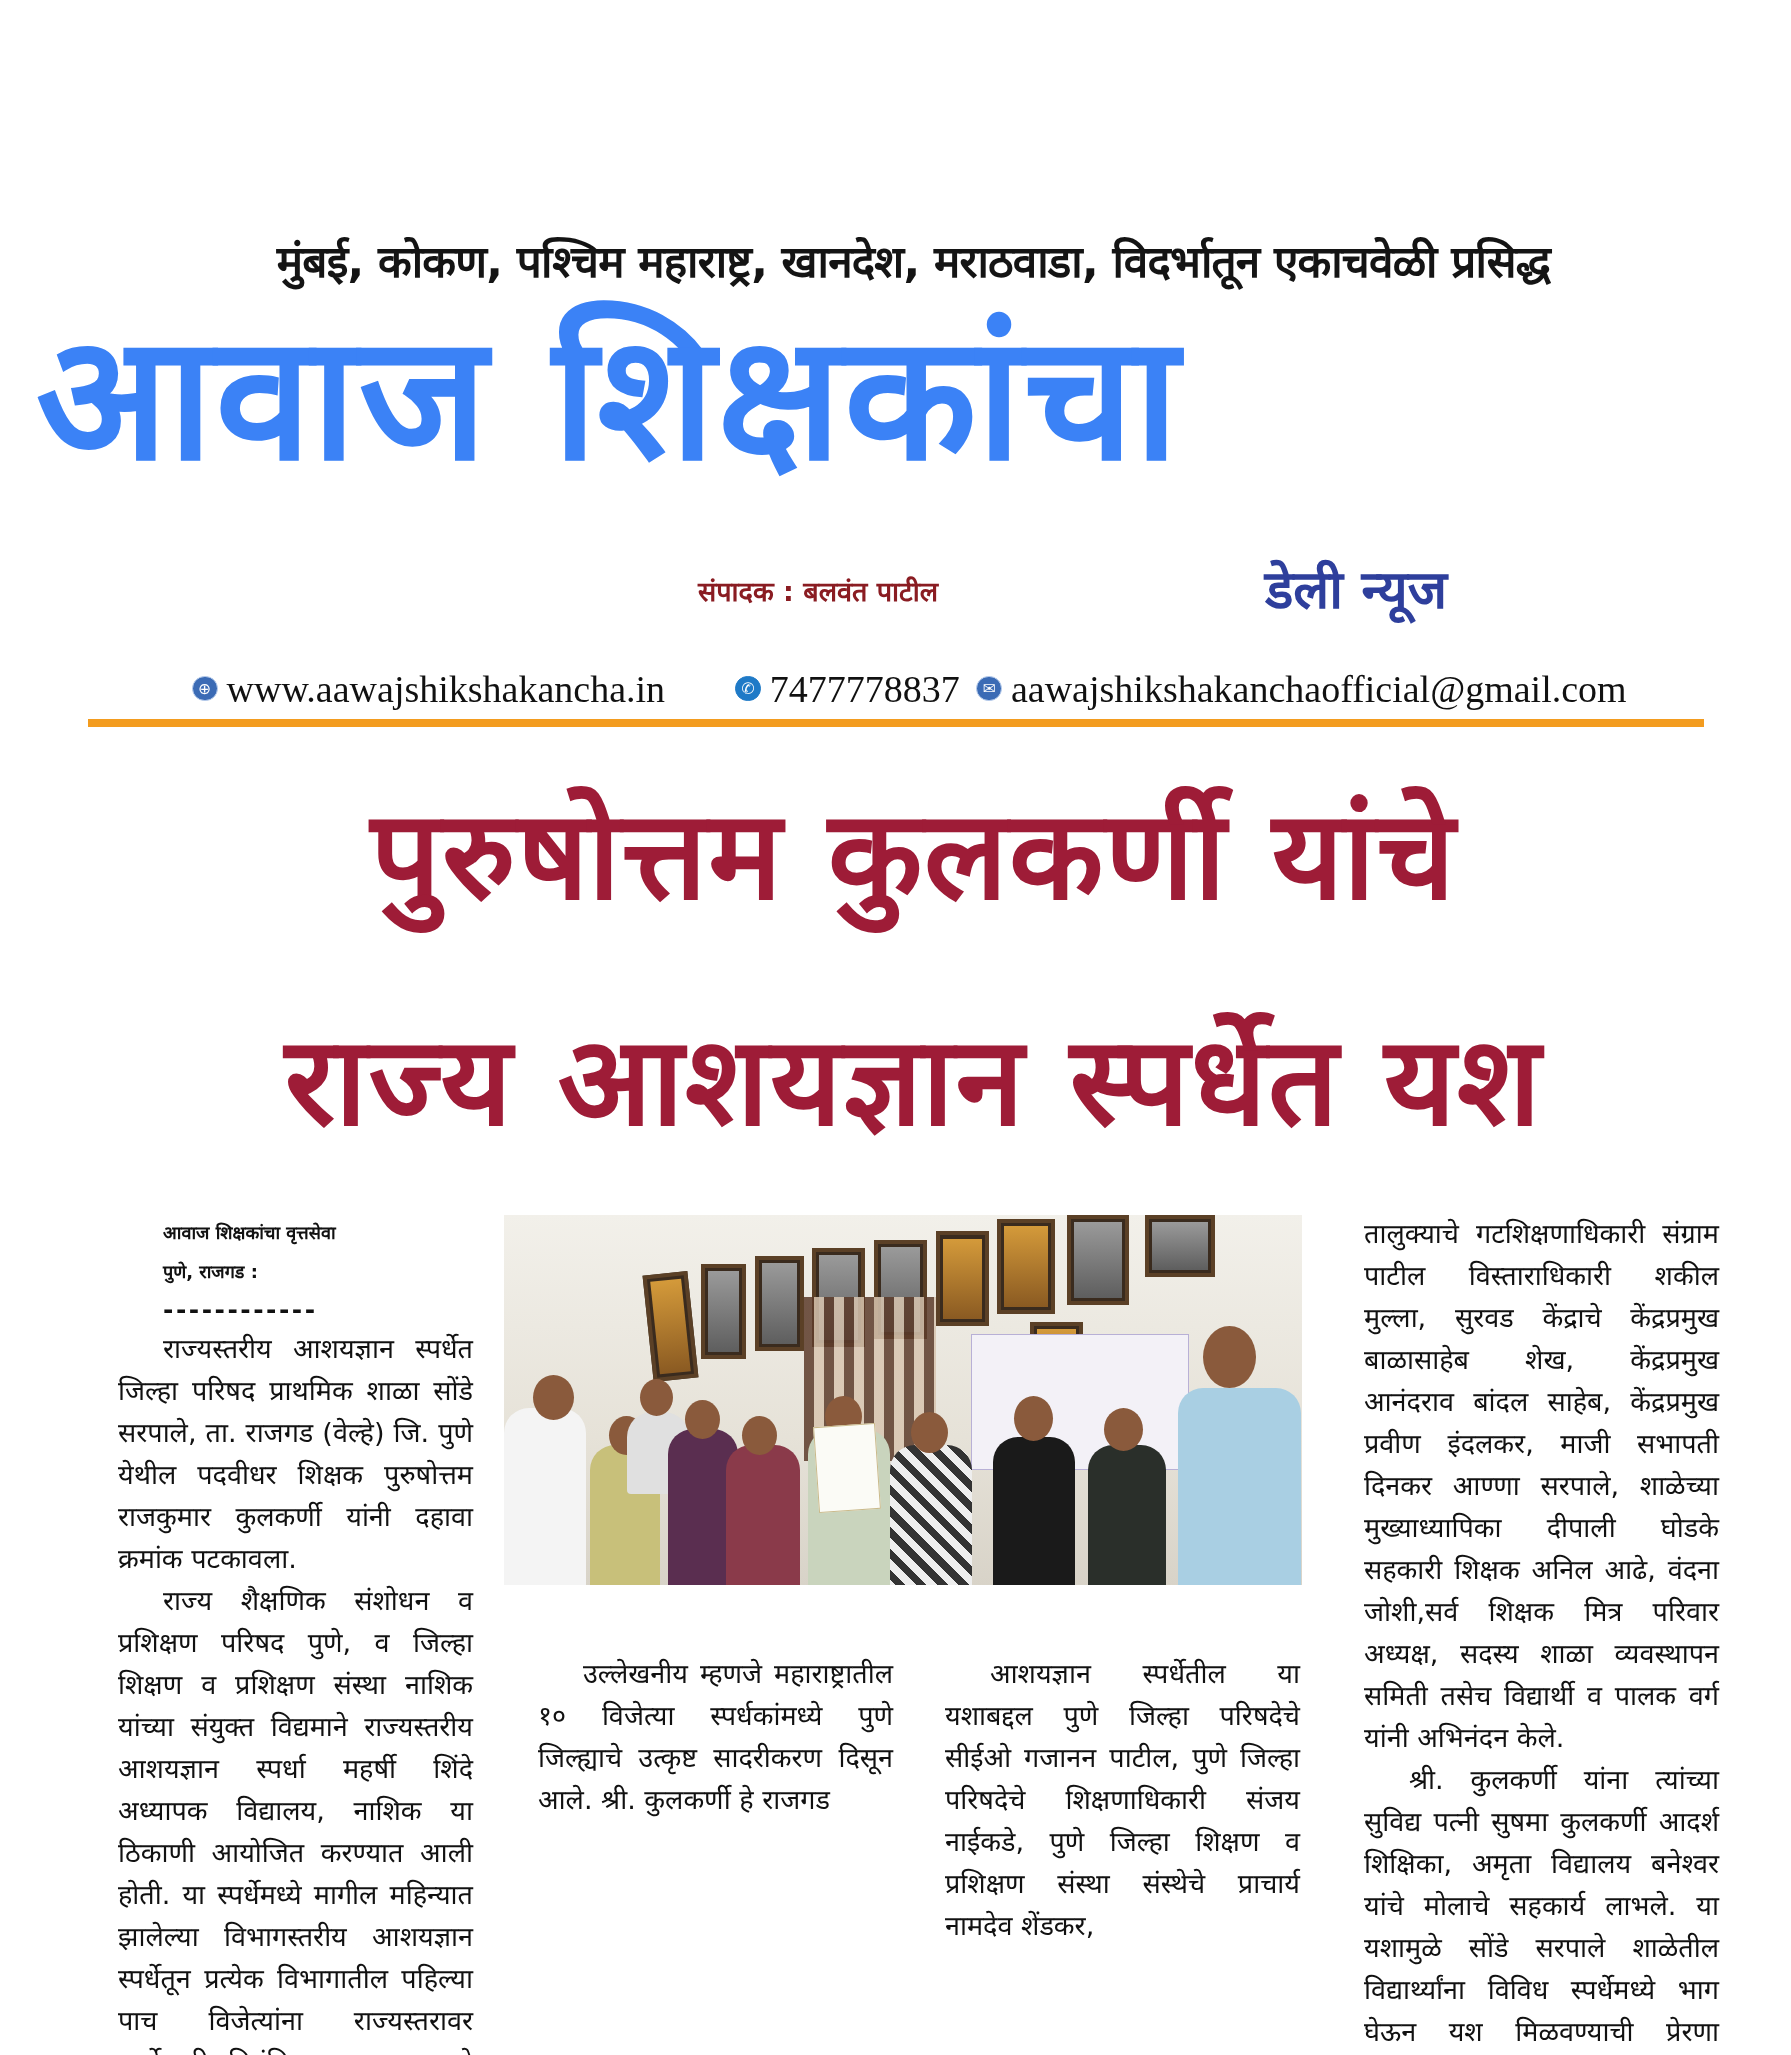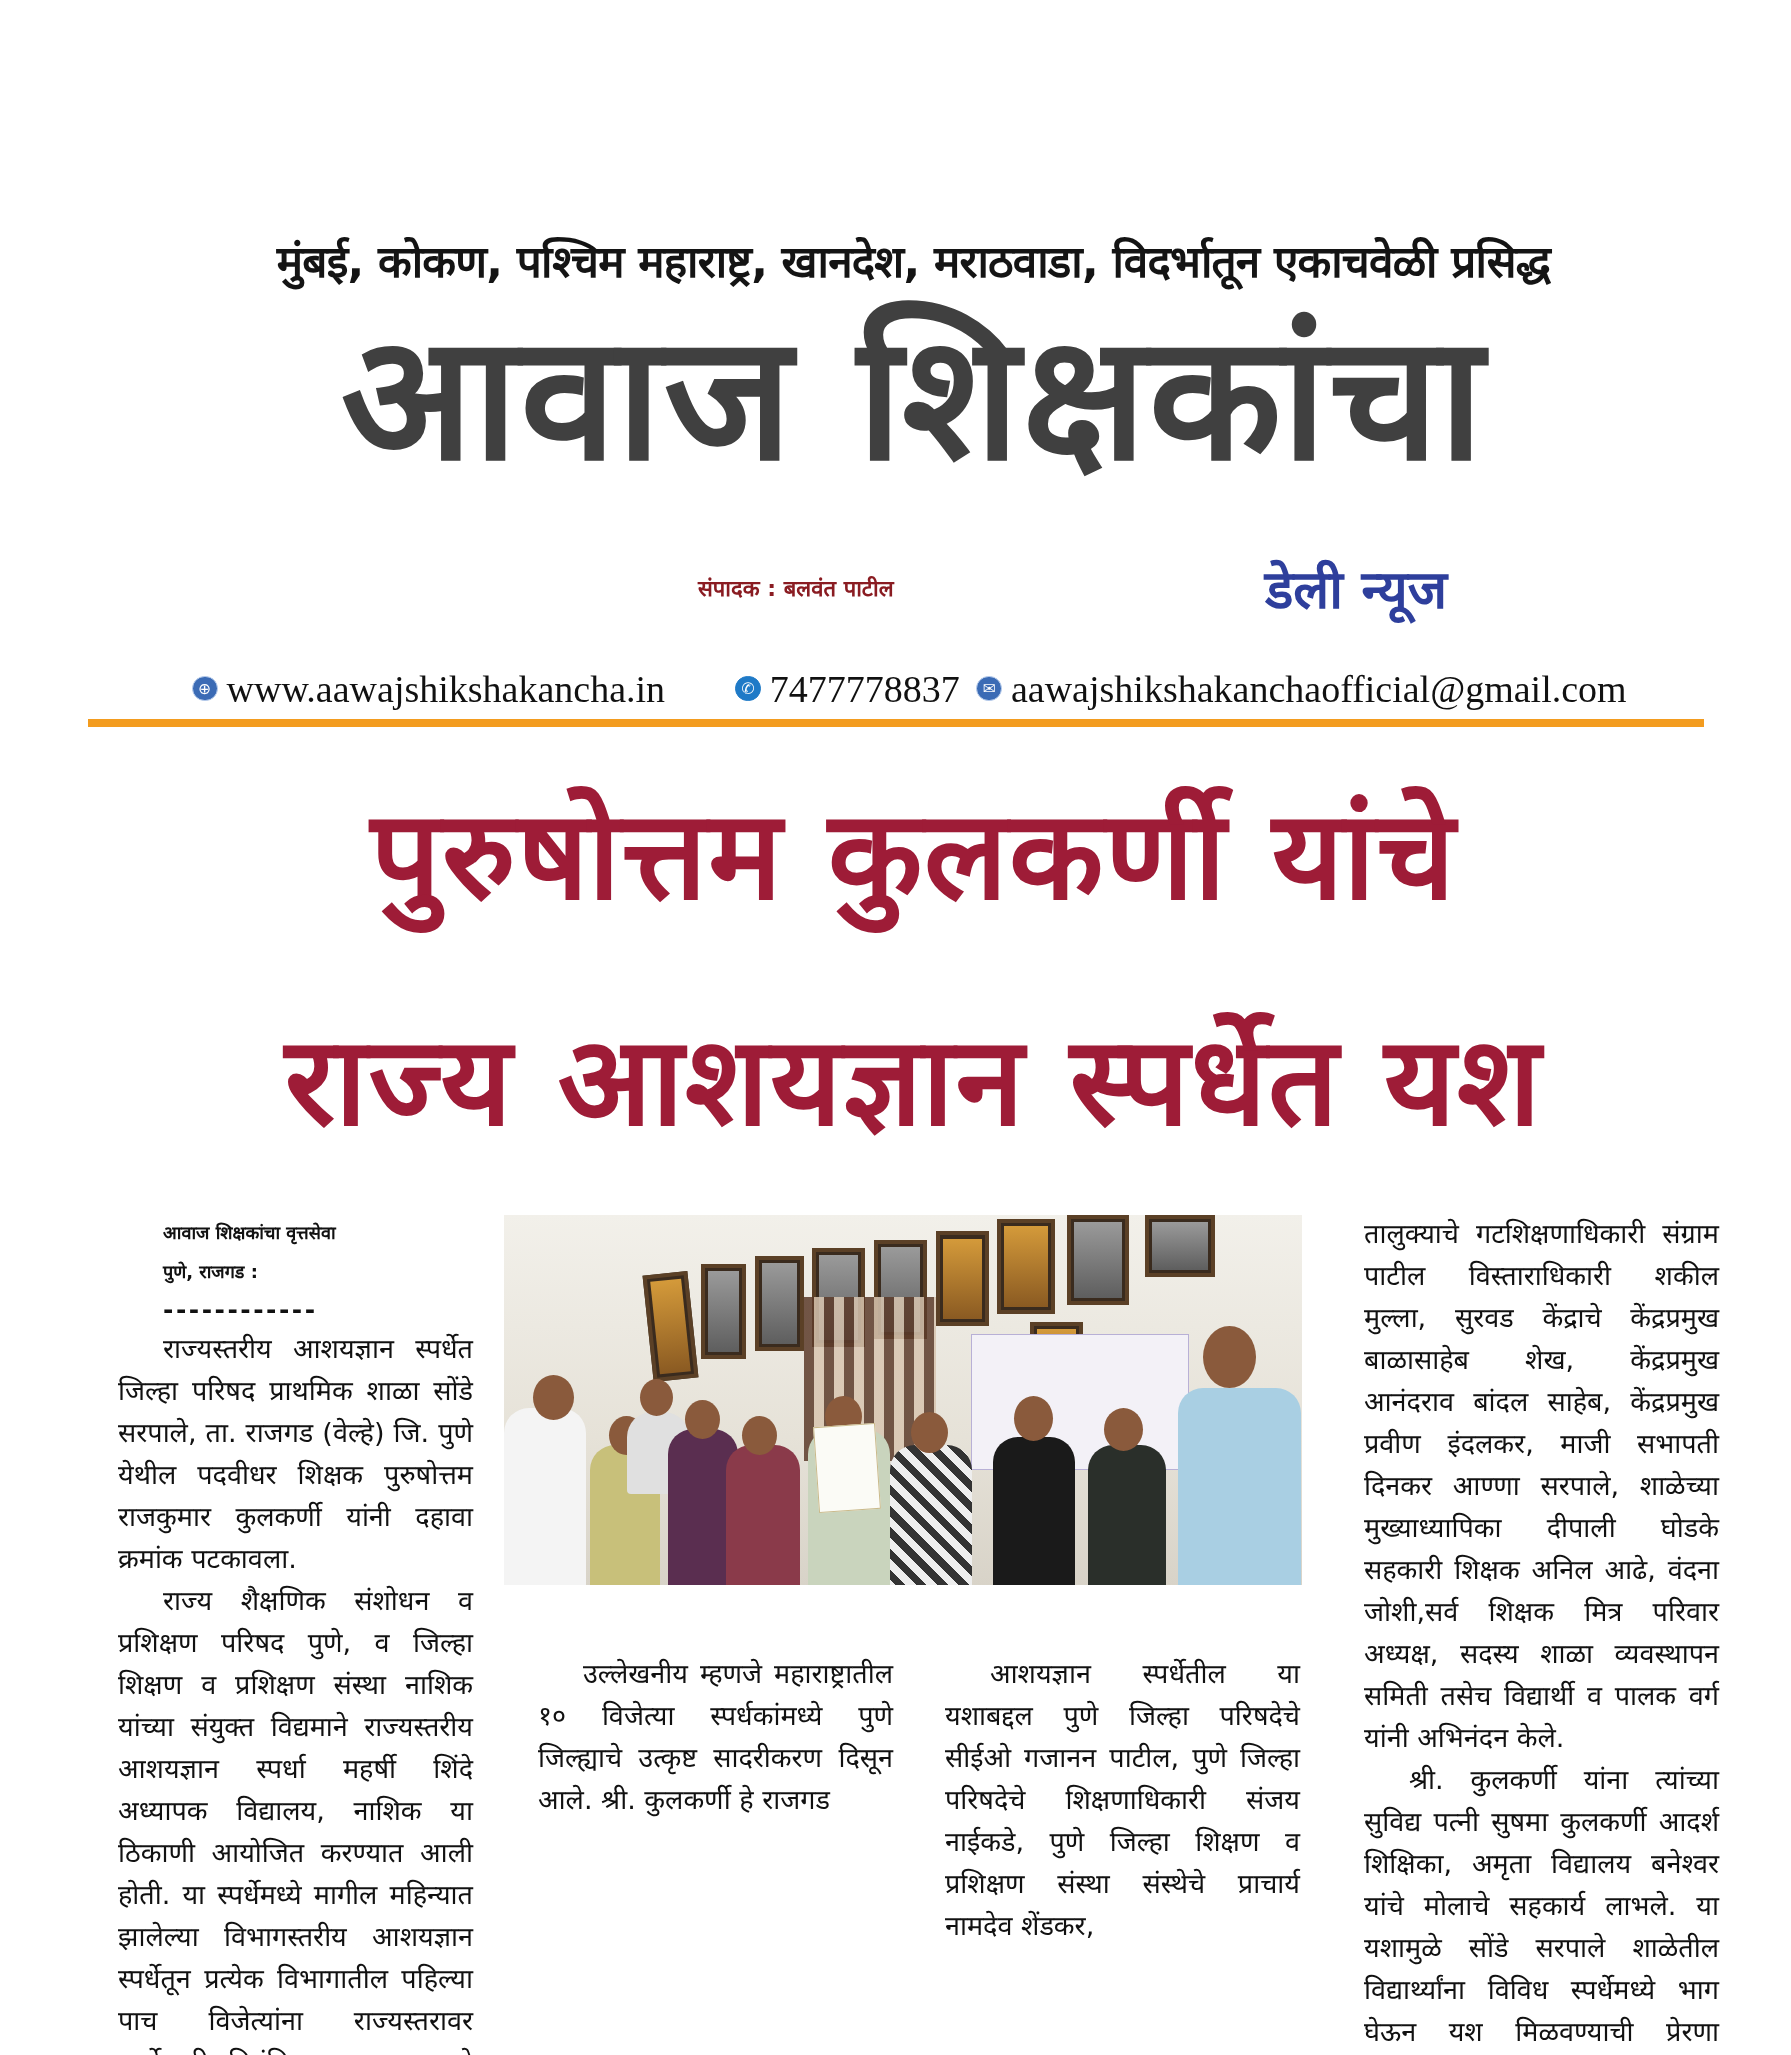--- a/index.html
+++ b/index.html
@@ -3,22 +3,22 @@
 <meta charset="utf-8">
 <style>
   * { box-sizing: border-box; margin: 0; padding: 0; }
   html, body { width: 1791px; height: 2497px; background: #ffffff; overflow: hidden; }
   body { position: relative; font-family: "DejaVu Sans", sans-serif; color: #111; }
 
   .abs { position: absolute; padding-left: 36px; }
 
   
   .tagline { left: 0; width: 1791px; top: 230px; text-align: center; font-size: 44px; font-weight: bold; color: #141414; letter-spacing: -0.8px; font-family: "DejaVu Sans", sans-serif; }
-  .title { left: 0; width: 1791px; top: 312px; text-align: center; font-size: 173px; font-weight: bold; color: #404040; line-height: 1; letter-spacing: 2.5px; font-family: "DejaVu Sans", sans-serif; }
-  .editor { left: 662px; top: 572px; font-size: 22px; font-weight: bold; color: #8a1c22; font-family: "DejaVu Sans", sans-serif; }
+  .title { left: 0; width: 1791px; top: 312px; text-align: left; font-size: 173px; font-weight: bold; color: #3b82f6; line-height: 1; letter-spacing: 2.5px; font-family: "DejaVu Sans", sans-serif; }
+  .editor { left: 662px; top: 572px; font-size: 27px; font-weight: bold; color: #8a1c22; font-family: "DejaVu Sans", sans-serif; }
   .daily { left: 1229px; top: 551px; font-size: 53px; font-weight: bold; color: #2e3f9c; font-family: "DejaVu Sans", sans-serif; }
 
   .contact-row { left: 156px; top: 664px; height: 49px; display: flex; align-items: center; font-family: "Liberation Serif", serif; font-size: 38px; color: #111; }
   .contact-item { display: flex; align-items: center; margin-right: 25px; }
   .cicon { width: 25.5px; height: 25.5px; border-radius: 50%; background: #3b6bb5; margin-right: 9px; display: inline-flex; align-items: center; justify-content: center; color: #fff; font-size: 15.6px; border: 1.6px solid #bcd0ee; font-family: "DejaVu Sans", sans-serif; }
   .cicon.phone { background: #1f7ac7; border-color: #1f7ac7; }
 
   .orange-rule { left: 88px; top: 719px; width: 1616px; height: 8.2px; background: #f39c1f; }
 
   

